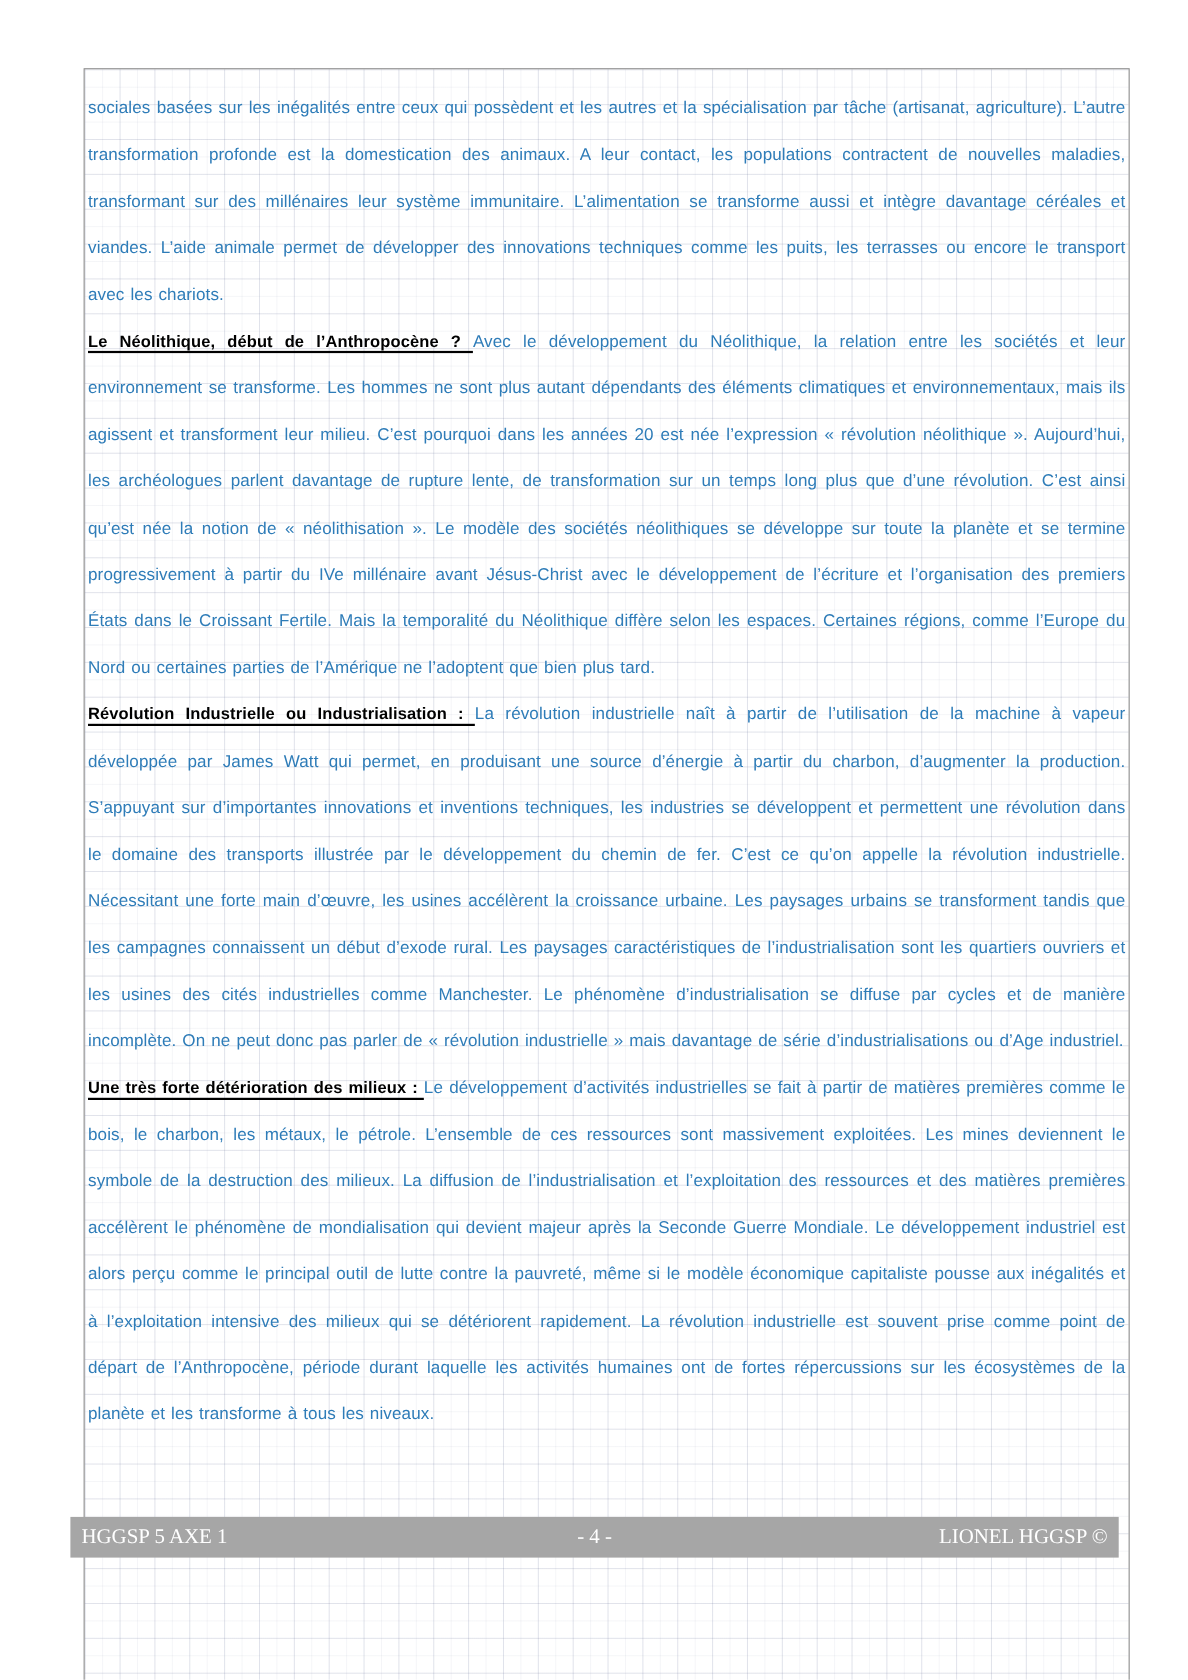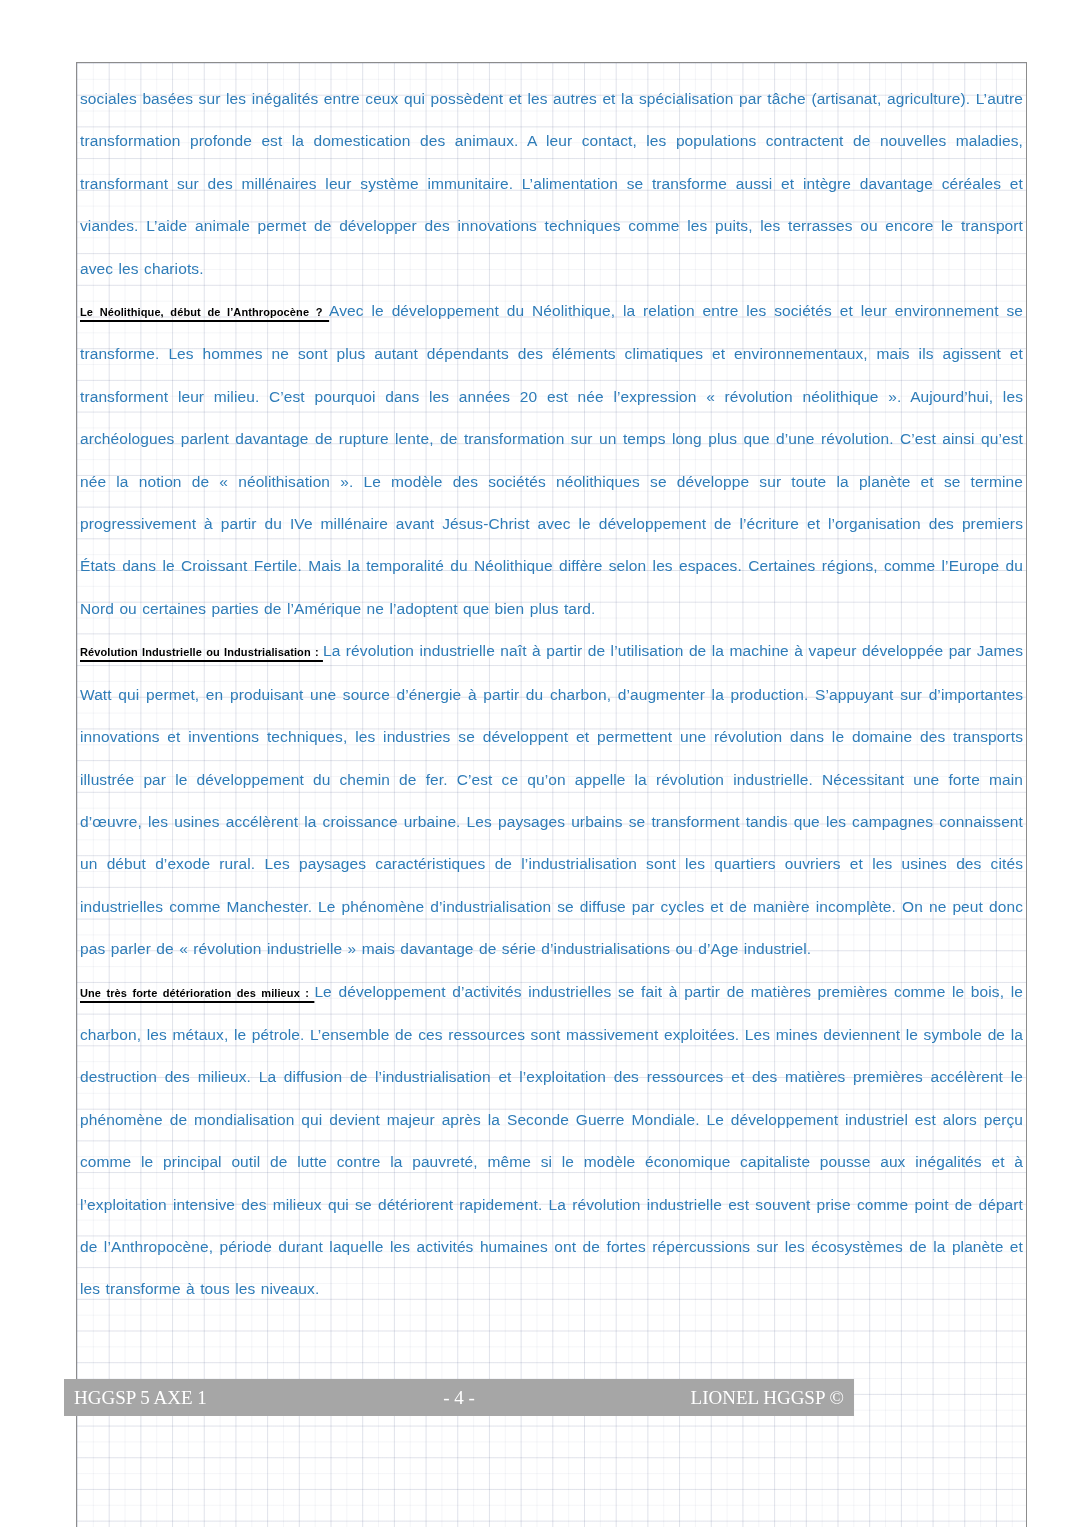--- a/index.html
+++ b/index.html
@@ -38,39 +38,39 @@
     line-height:42.4px;
     color:var(--body-text);
     text-align:justify;
     letter-spacing:0.1px;
     word-spacing:1px;
   }
   .doc-text p{margin:0;}
   .runin-heading{
     color:var(--heading-text);
     font-weight:bold;
-    font-size:11px;
+    font-size:15px;
     text-decoration:underline;
     text-decoration-thickness:2px;
     text-underline-offset:4px;
   }
   .section-heading{
     color:var(--section-accent);
     font-weight:bold;
     font-size:16.5px;
     text-align:left;
   }
   .section-number{
     display:inline-block;
     width:64px;
   }
   .footer-bar{
     position:absolute;
     left:64px;top:1379px;
-    width:790px;height:37px;
+    width:953px;height:37px;
     background:var(--footer-bg);
     color:var(--footer-text);
     font-family:"Liberation Serif",serif;
     font-size:19px;
     display:grid;
     grid-template-columns:1fr auto 1fr;
     align-items:center;
     padding:0 10px;
   }
   .footer-left{text-align:left;}

